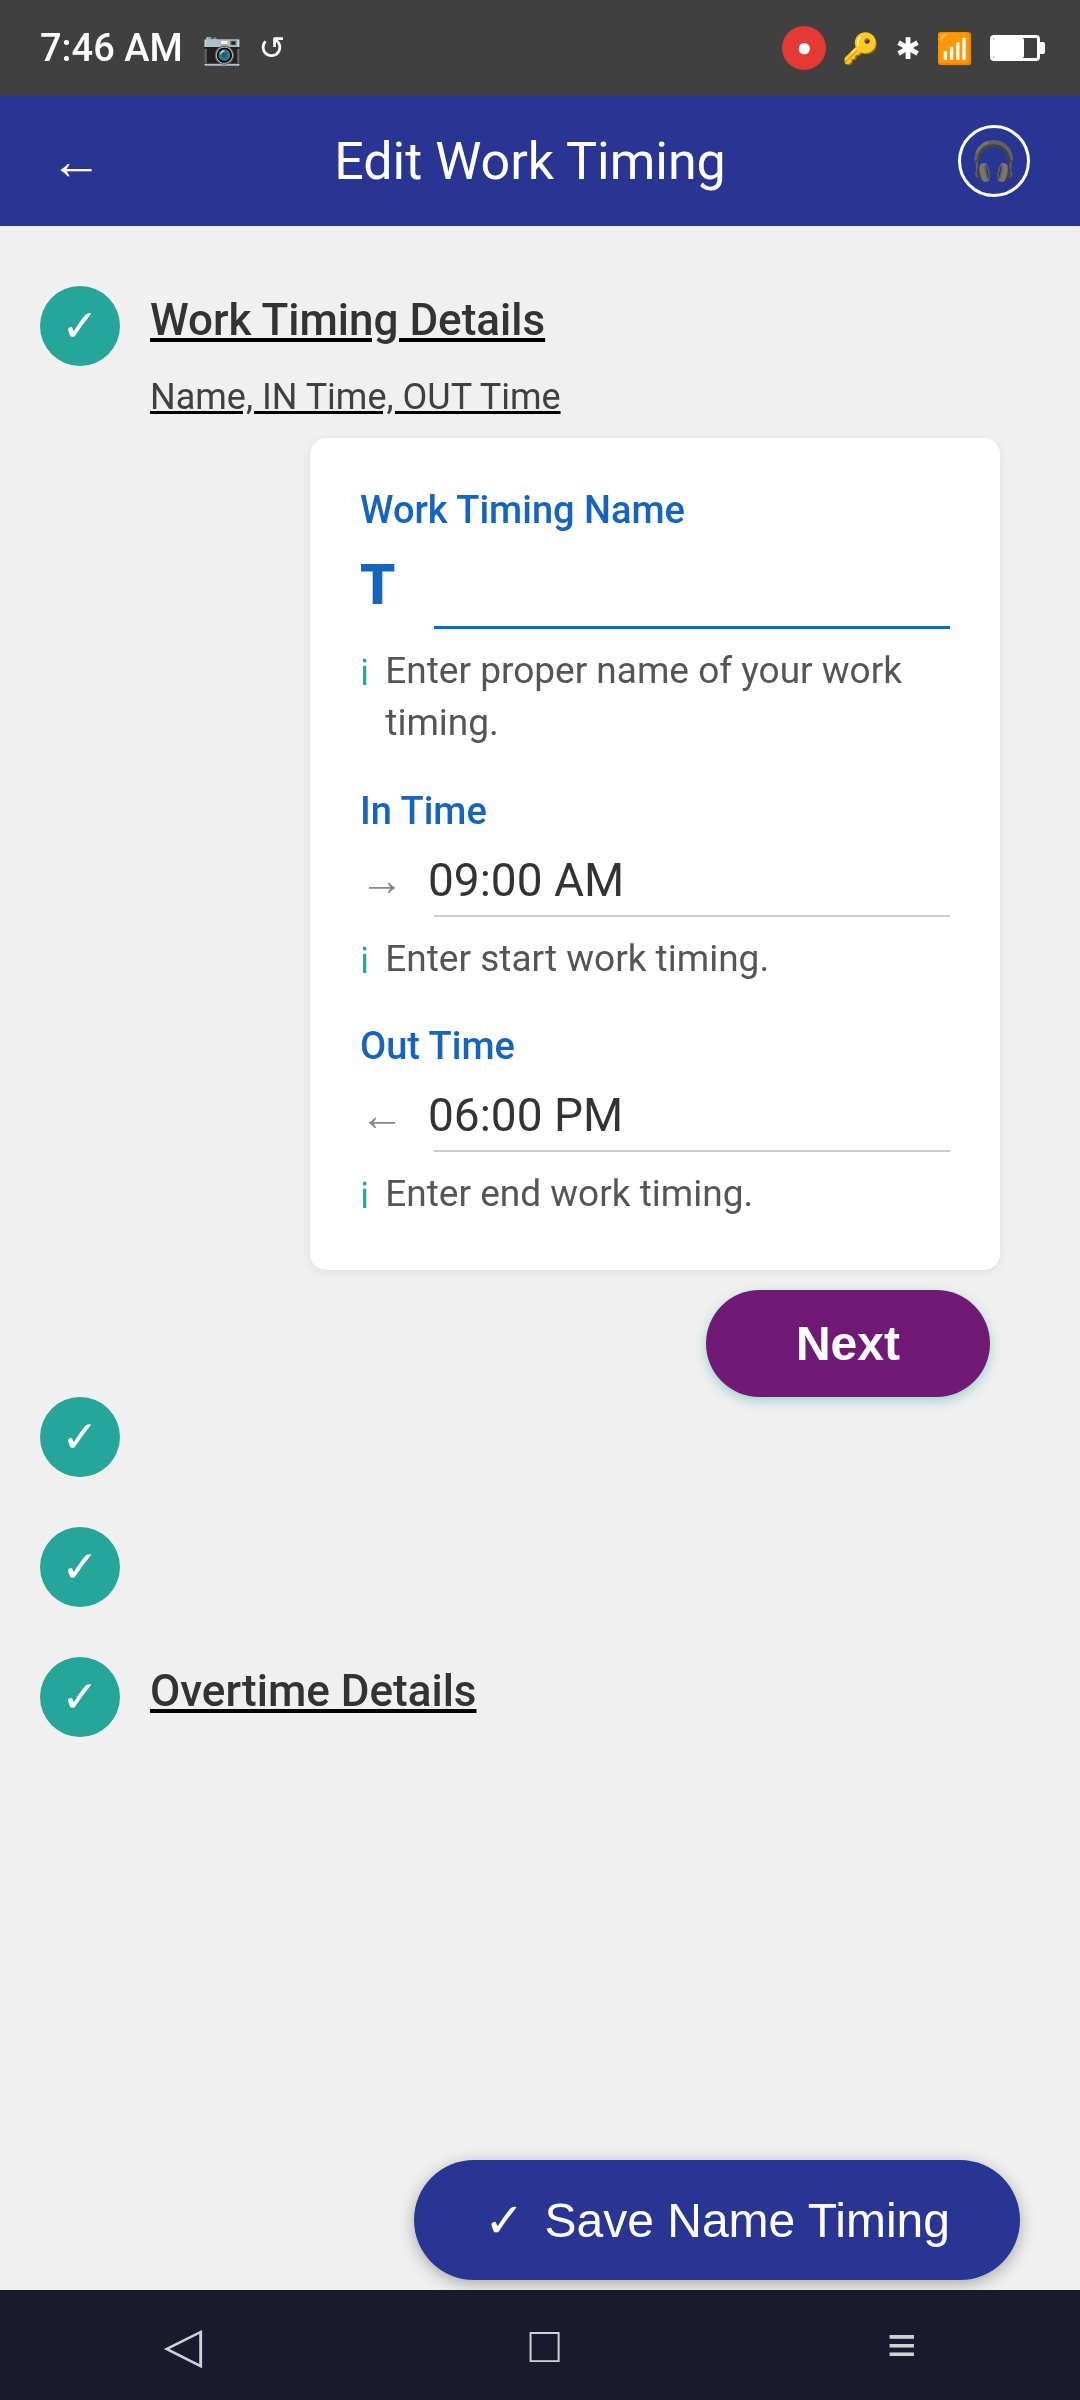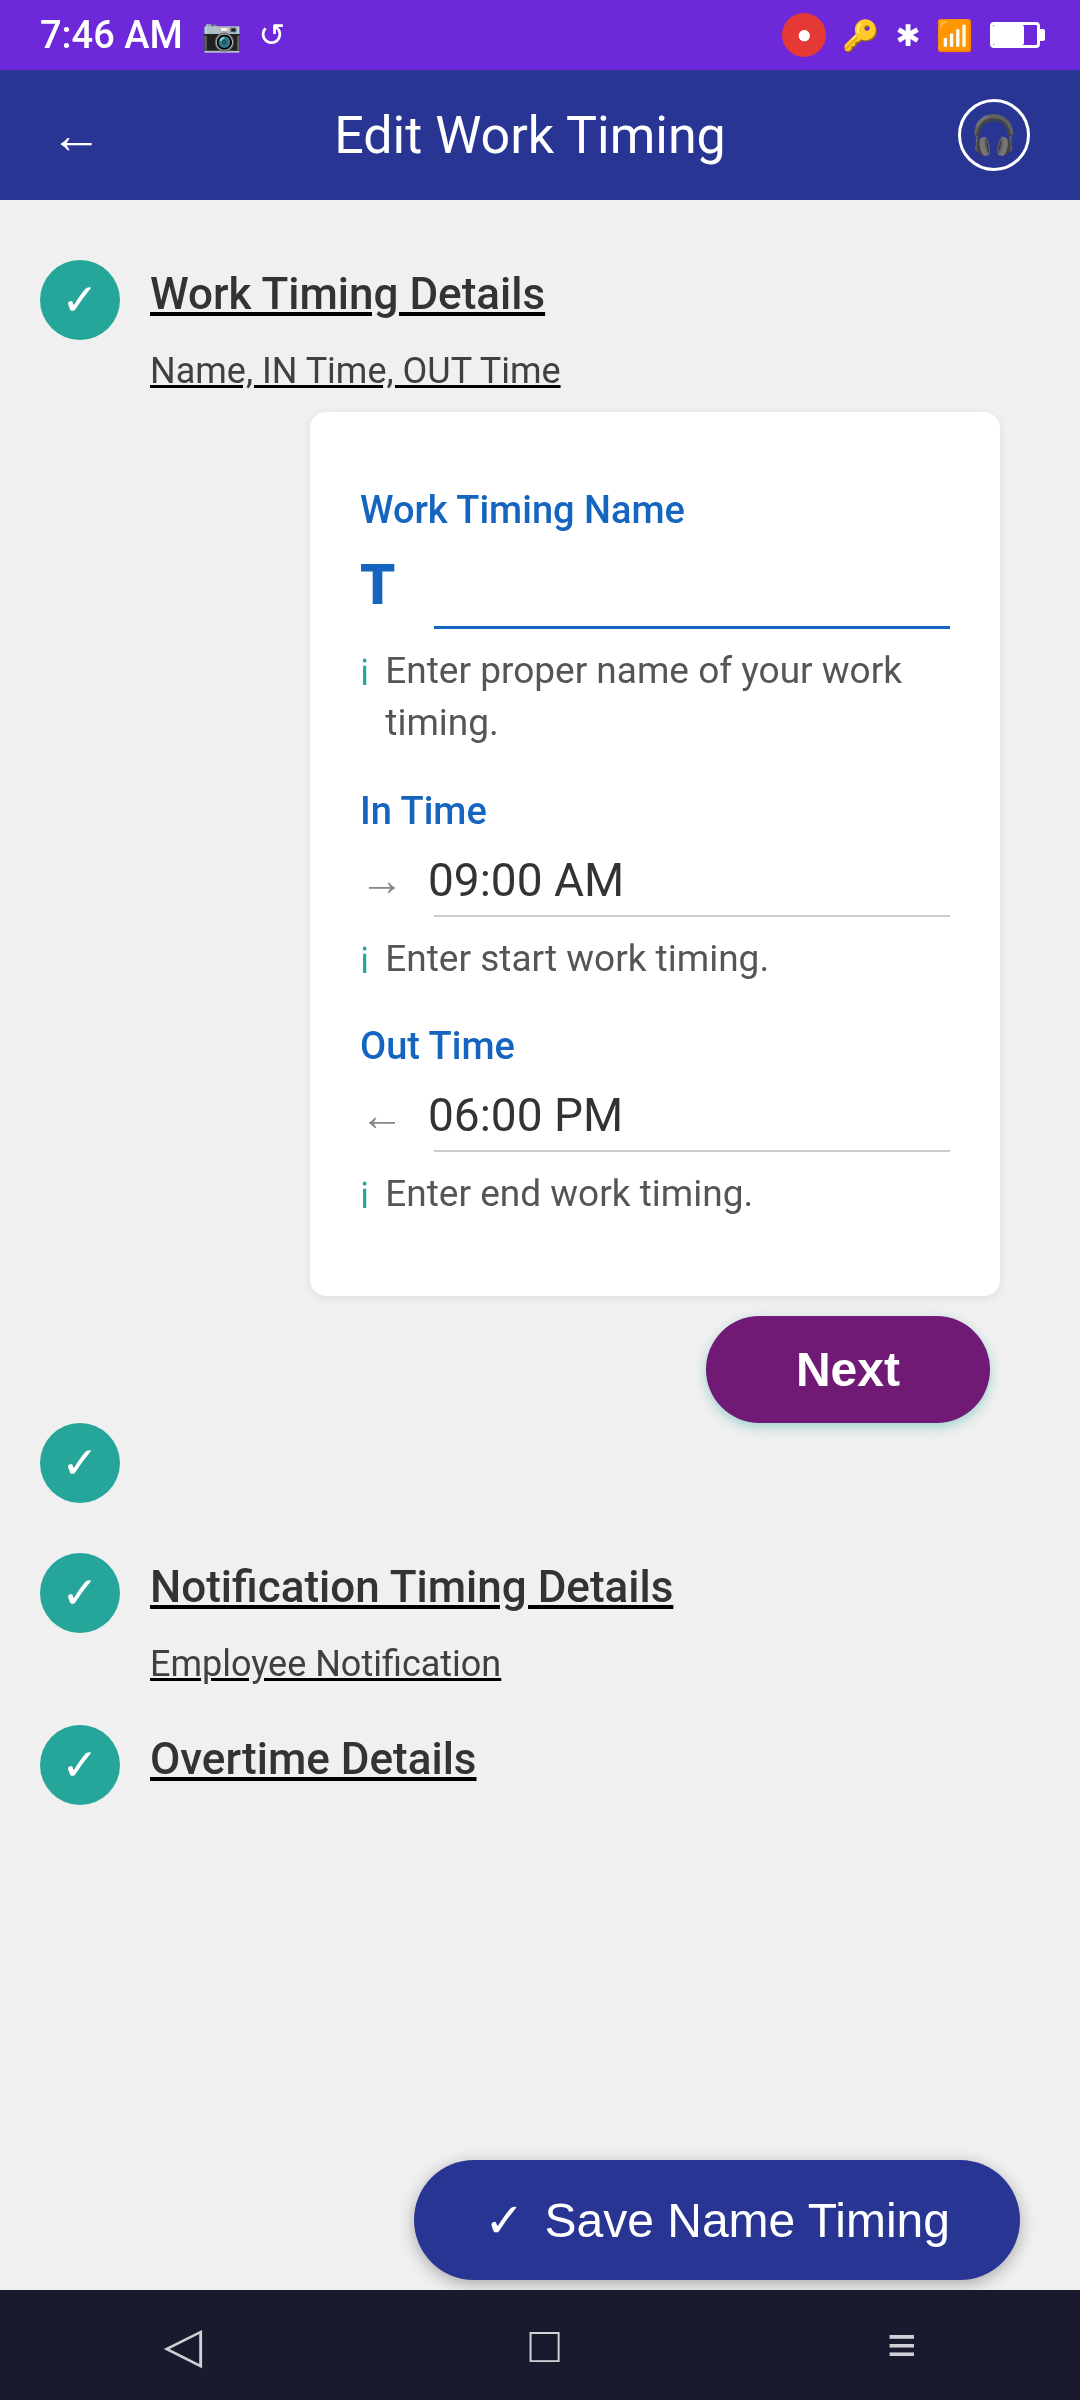--- a/index.html
+++ b/index.html
@@ -10,22 +10,22 @@
       height: 2400px;
       font-family: 'Roboto', Arial, sans-serif;
       background: #f0f0f0;
       overflow: hidden;
       position: relative;
     }
 
     
     .status-bar {
       width: 100%;
-      height: 70px;
-      background: #6d28d9;
+      height: 96px;
+      background: #404040;
       display: flex;
       align-items: center;
       justify-content: space-between;
       padding: 0 40px;
       color: white;
     }
 
     .status-left {
       display: flex;
       align-items: center;
@@ -174,21 +174,21 @@
       font-size: 36px;
       color: #404040;
       margin-top: 30px;
     }
 
     
     .card {
       background: white;
       border-radius: 16px;
       margin: 20px 40px 20px 160px;
-      padding: 76px 50px;
+      padding: 50px 50px;
       box-shadow: 0 2px 8px rgba(0,0,0,0.08);
     }
 
     .field-label {
       color: #1565c0;
       font-size: 38px;
       font-weight: 500;
       margin-bottom: 20px;
     }
 
@@ -437,24 +437,20 @@
       <div class="check-circle">✓</div>
       <div class="vertical-line" style="height: 120px;"></div>
     </div>
   </div>
 
   <div class="section-item">
     <div class="section-left">
       <div class="check-circle">✓</div>
       <div class="vertical-line" style="height: 120px;"></div>
     </div>
-    <div class="section-text" style="padding-top:8px;">
-      <div class="section-title">Notification Timing Details</div>
-      <div class="section-subtitle">Employee Notification</div>
-    </div>
   </div>
 
   <div class="section-item">
     <div class="section-left">
       <div class="check-circle">✓</div>
     </div>
     <div class="section-text" style="padding-top:8px;">
       <div class="section-title">Overtime Details</div>
     </div>
   </div>

